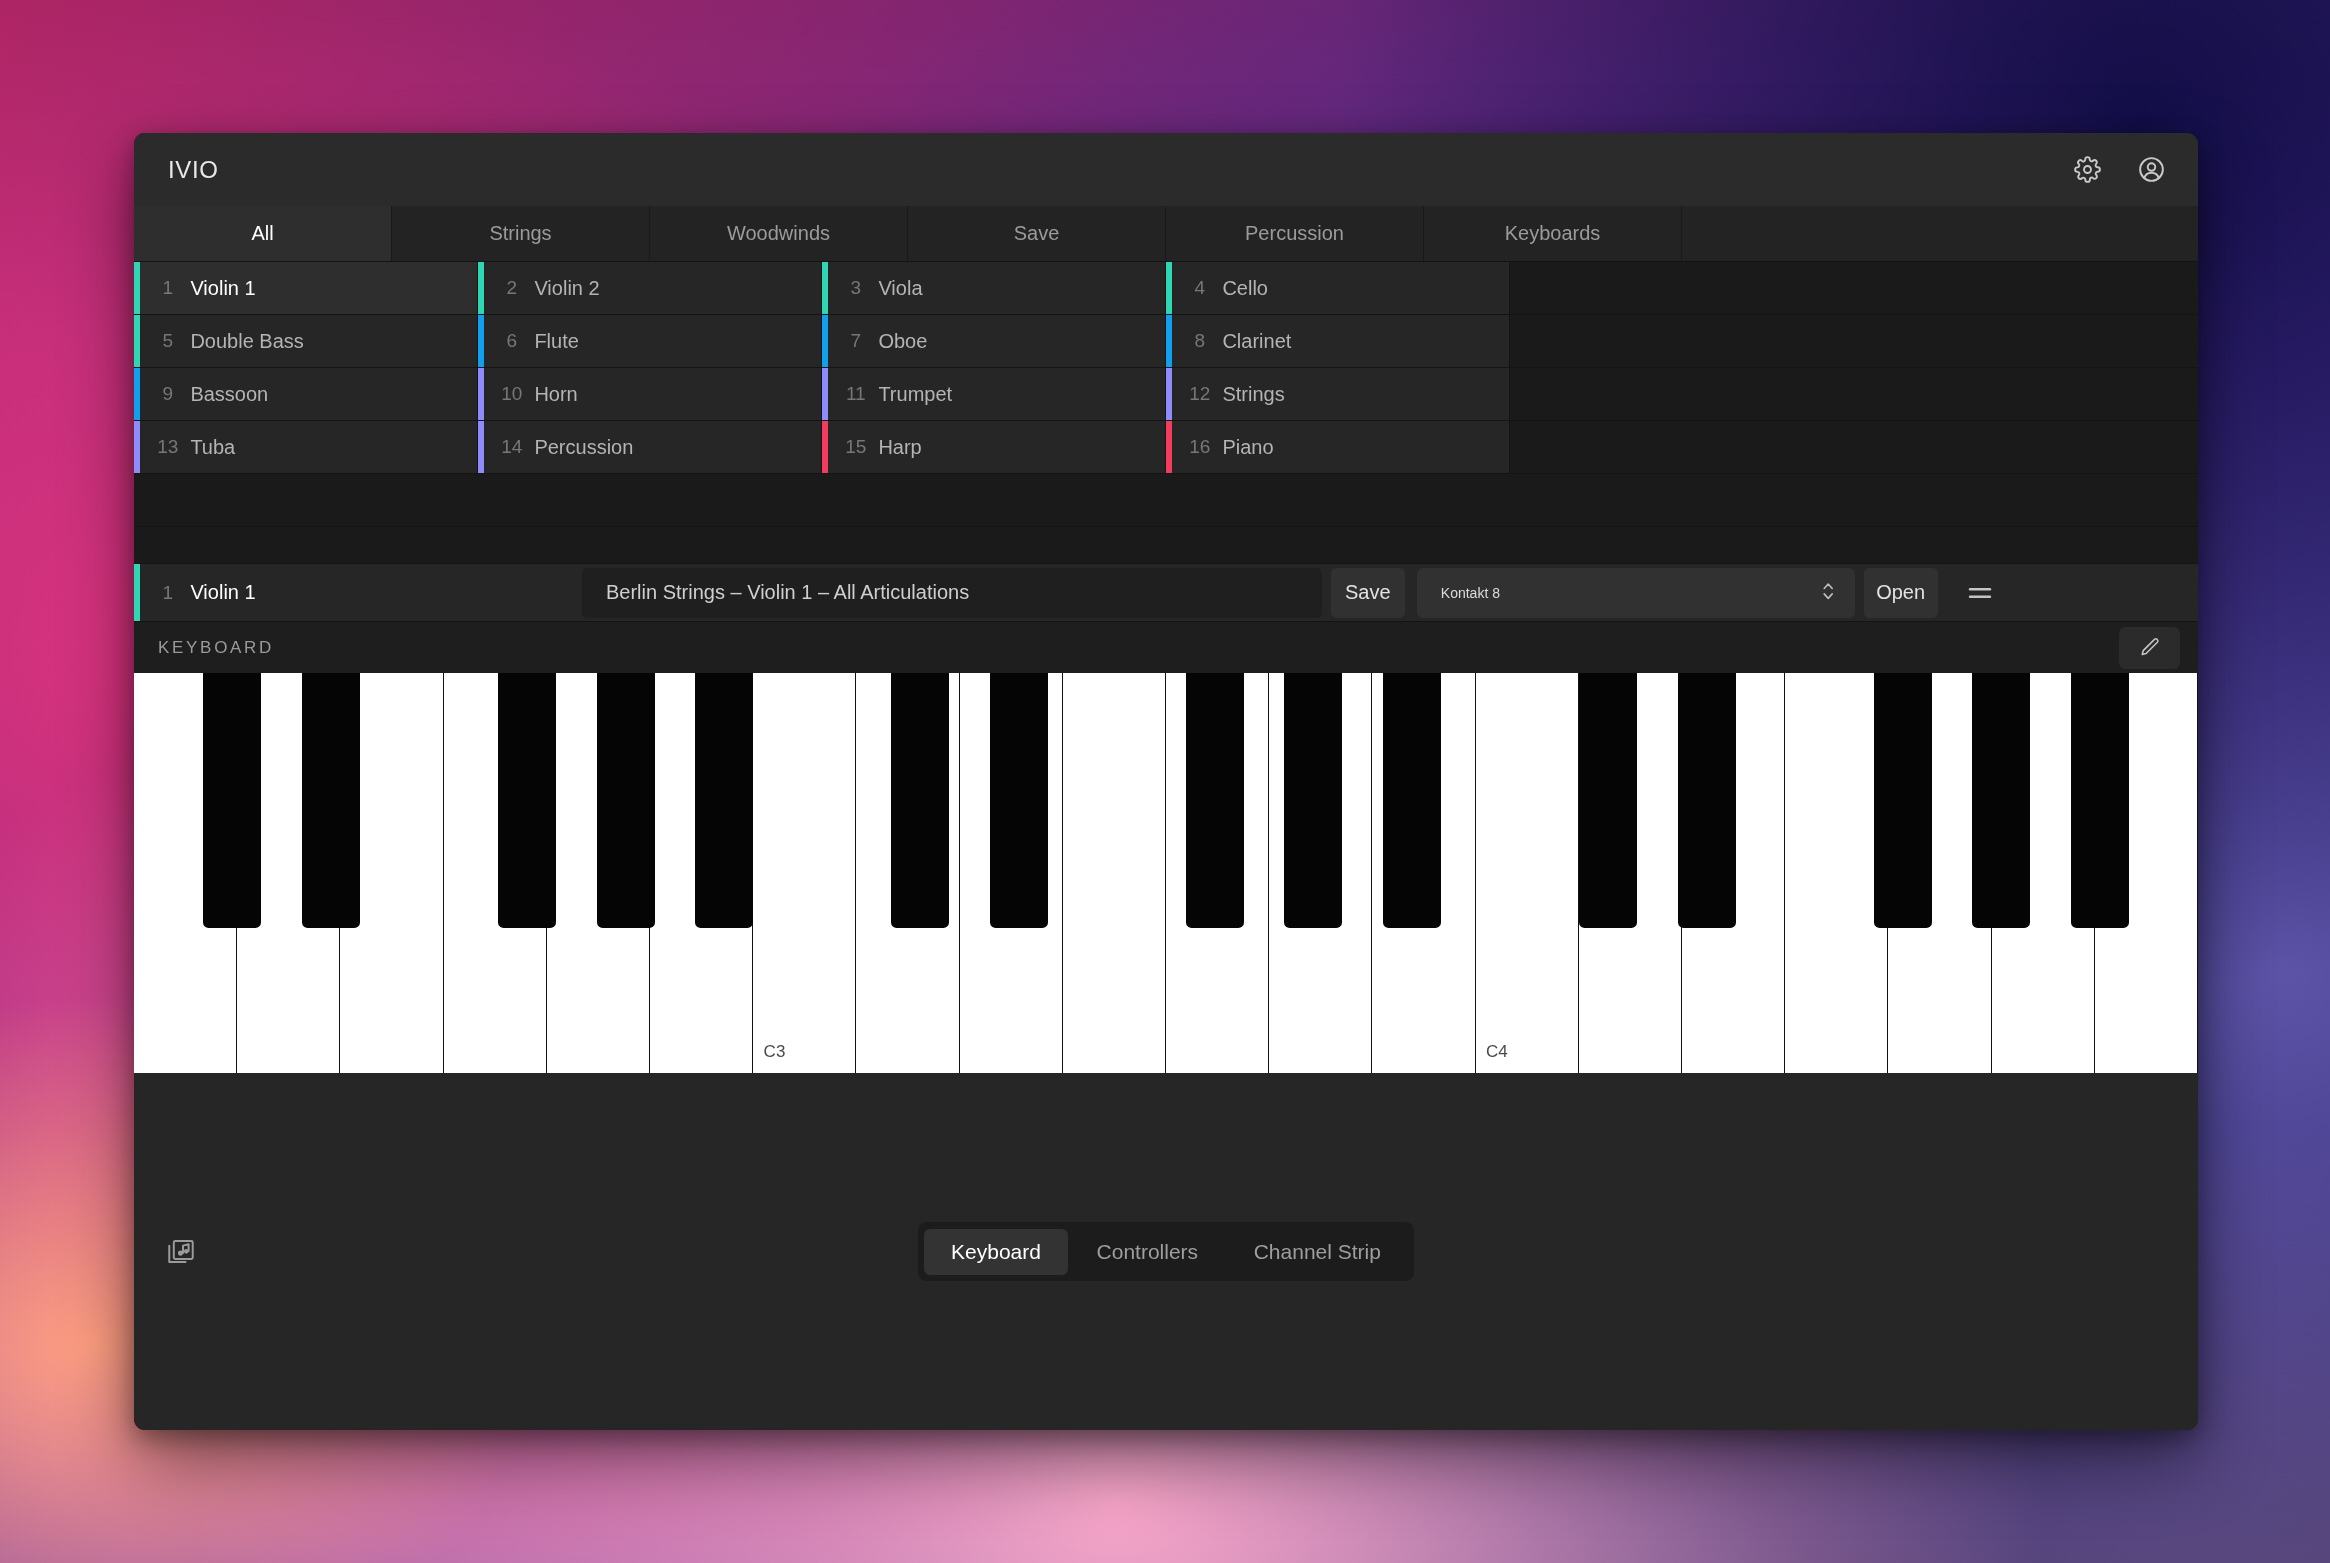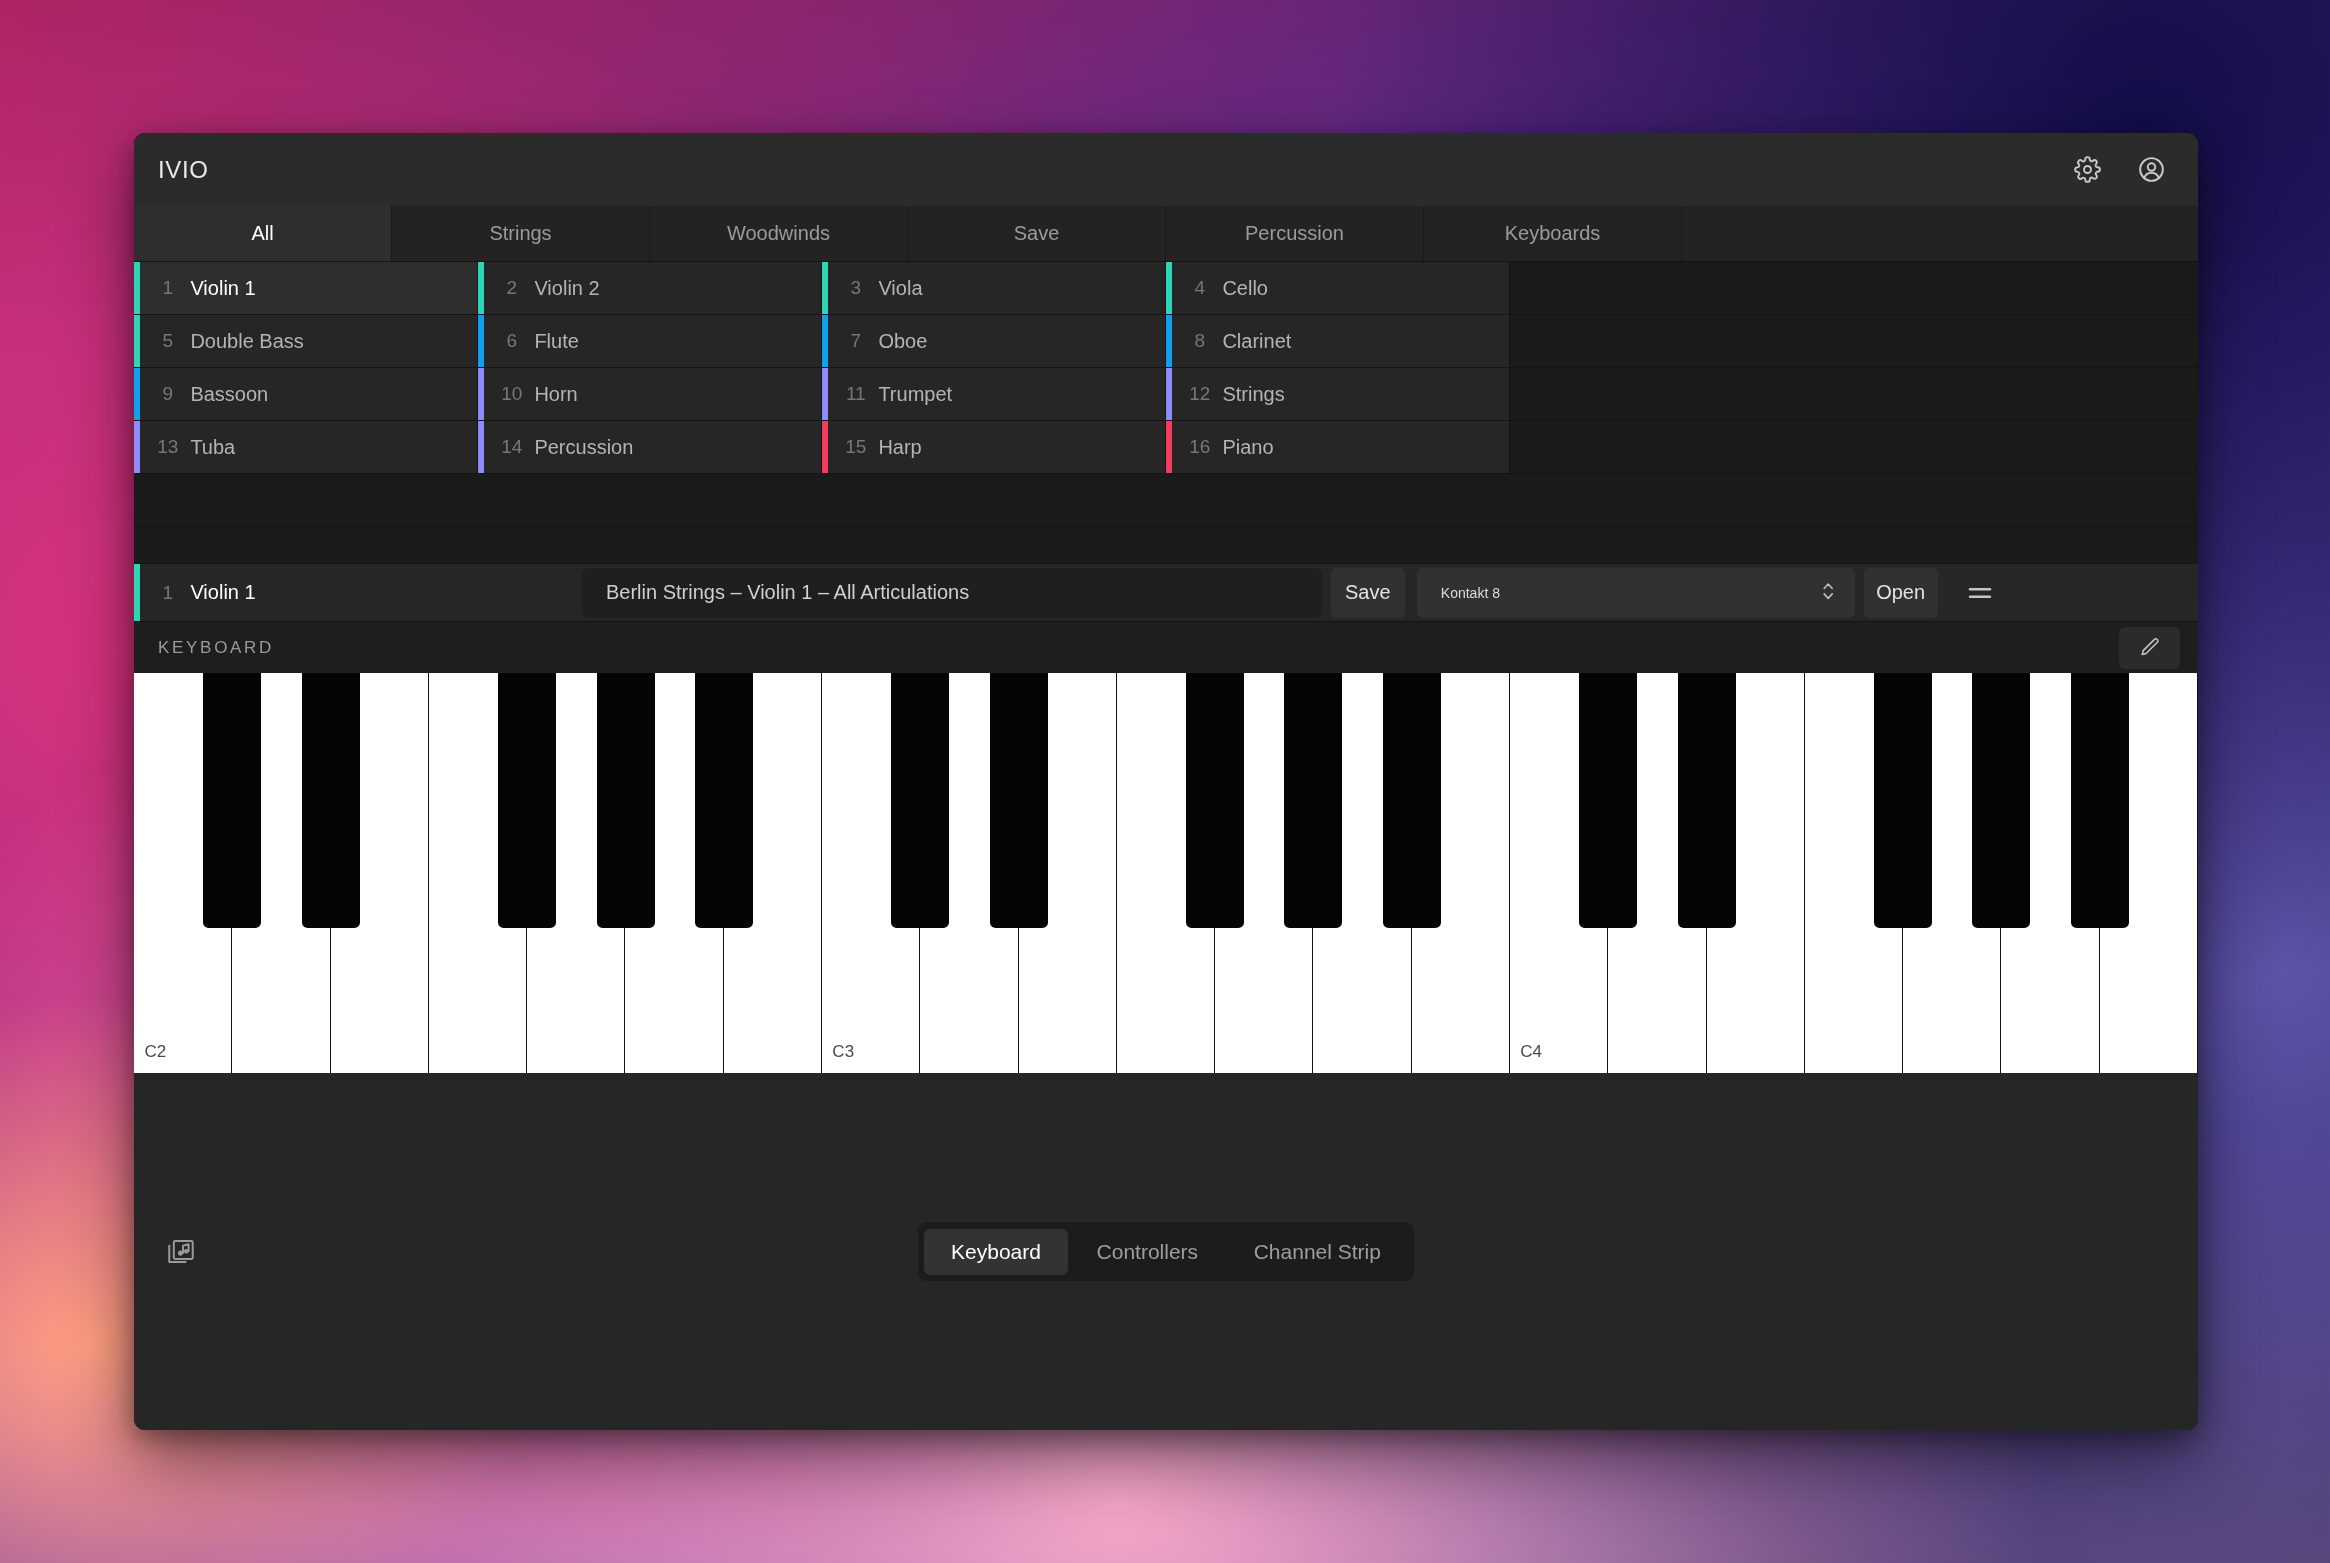--- a/index.html
+++ b/index.html
@@ -53,21 +53,21 @@
     flex-direction: column;
   }
 
   
   #titlebar {
     height: 73px;
     background: #2b2b2b;
     display: flex;
     align-items: center;
     justify-content: space-between;
-    padding: 0 28px 0 24px;
+    padding: 0 28px 0 34px;
     flex: 0 0 auto;
   }
   #app-title {
     color: #e8e8e8;
     font-size: 24px;
     letter-spacing: 0.6px;
     font-weight: 400;
   }
   .titlebar-actions { display: flex; align-items: center; gap: 27px; }
   .icon-btn {
@@ -488,23 +488,20 @@
   <div id="keyboard-header">
     <div id="keyboard-label">KEYBOARD</div>
     <div id="edit-keyboard-button">
       <svg width="22.4" height="22.4" viewBox="0 0 24 24" fill="none" stroke="#c5c5c5" stroke-width="1.7" stroke-linecap="round" stroke-linejoin="round">
         <path d="M16.6 3.6a2.2 2.2 0 0 1 3.1 3.1L7.6 18.8l-4.1 1 1-4.1z"></path>
       </svg>
     </div>
   </div>
 
   <div id="piano">
-      <div class="white-key">
-        <div class="note-label">C2</div>
-      </div>
       <div class="white-key"></div>
       <div class="white-key"></div>
       <div class="white-key"></div>
       <div class="white-key"></div>
       <div class="white-key"></div>
       <div class="white-key"></div>
       <div class="white-key">
         <div class="note-label">C3</div>
       </div>
       <div class="white-key"></div>

